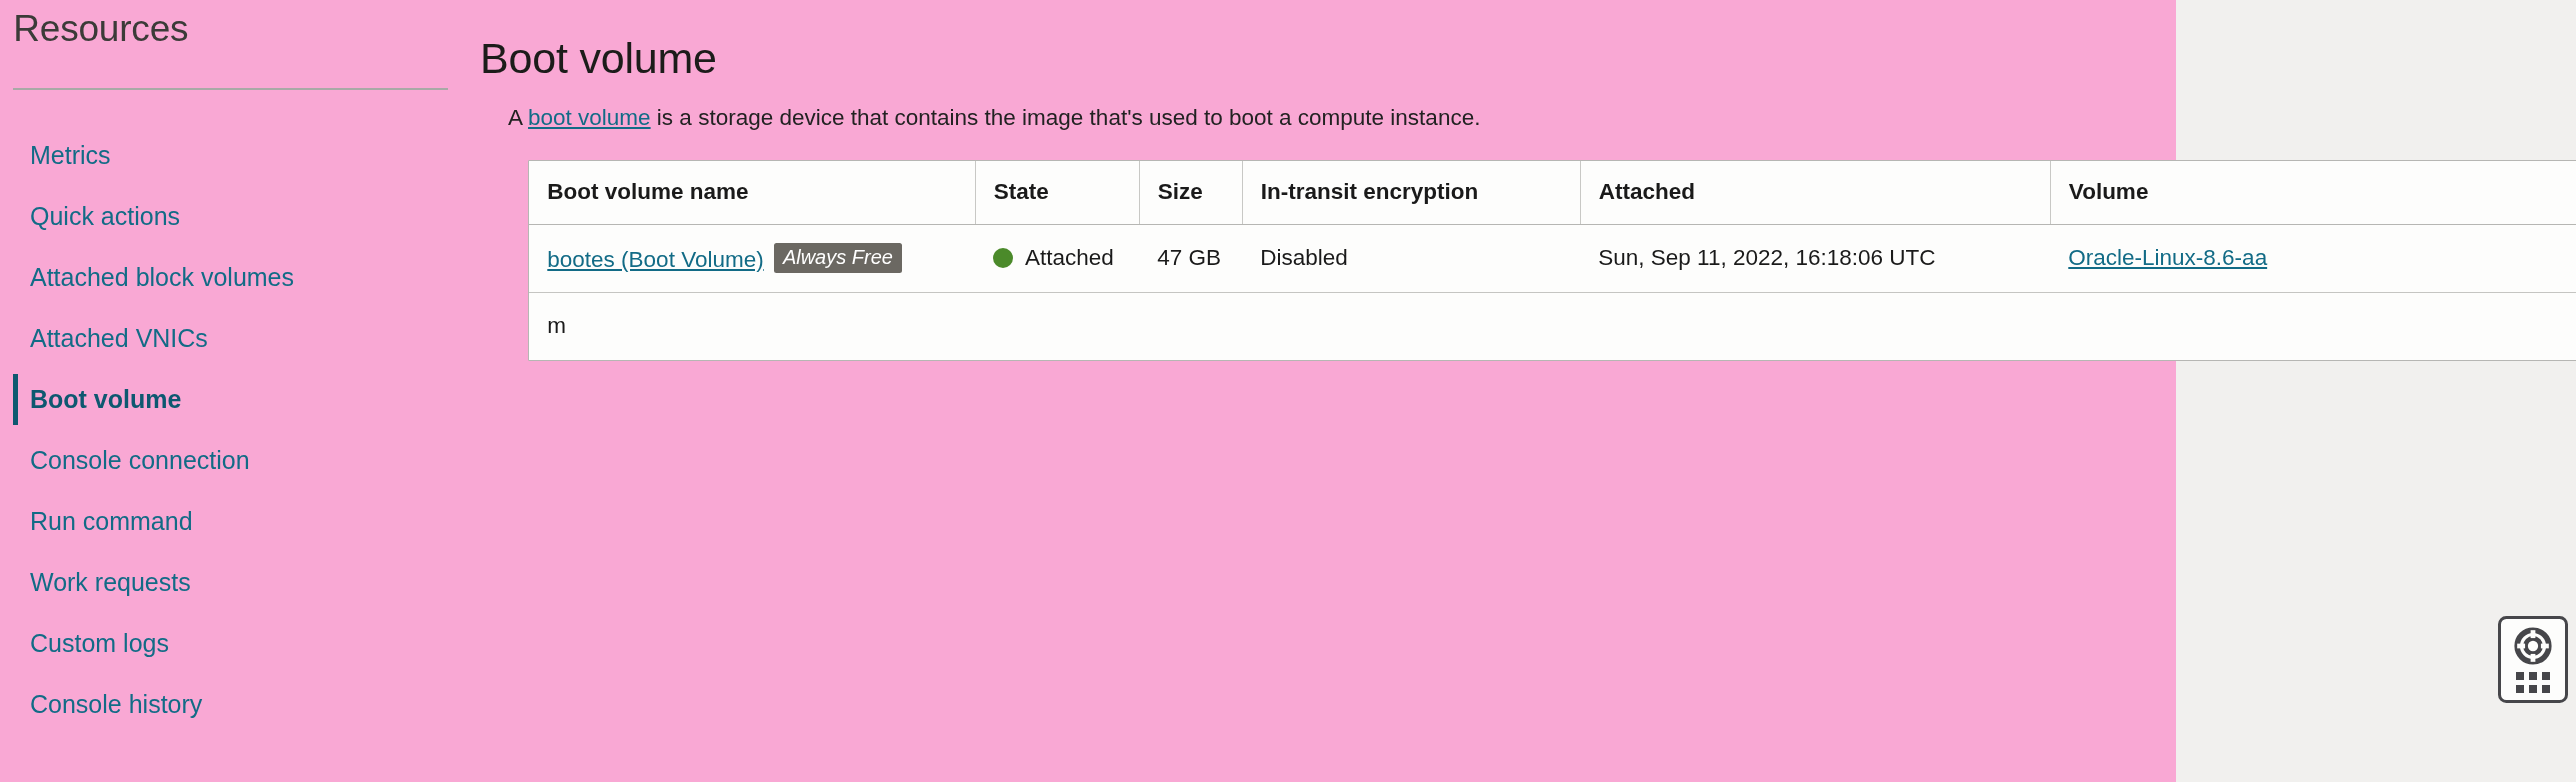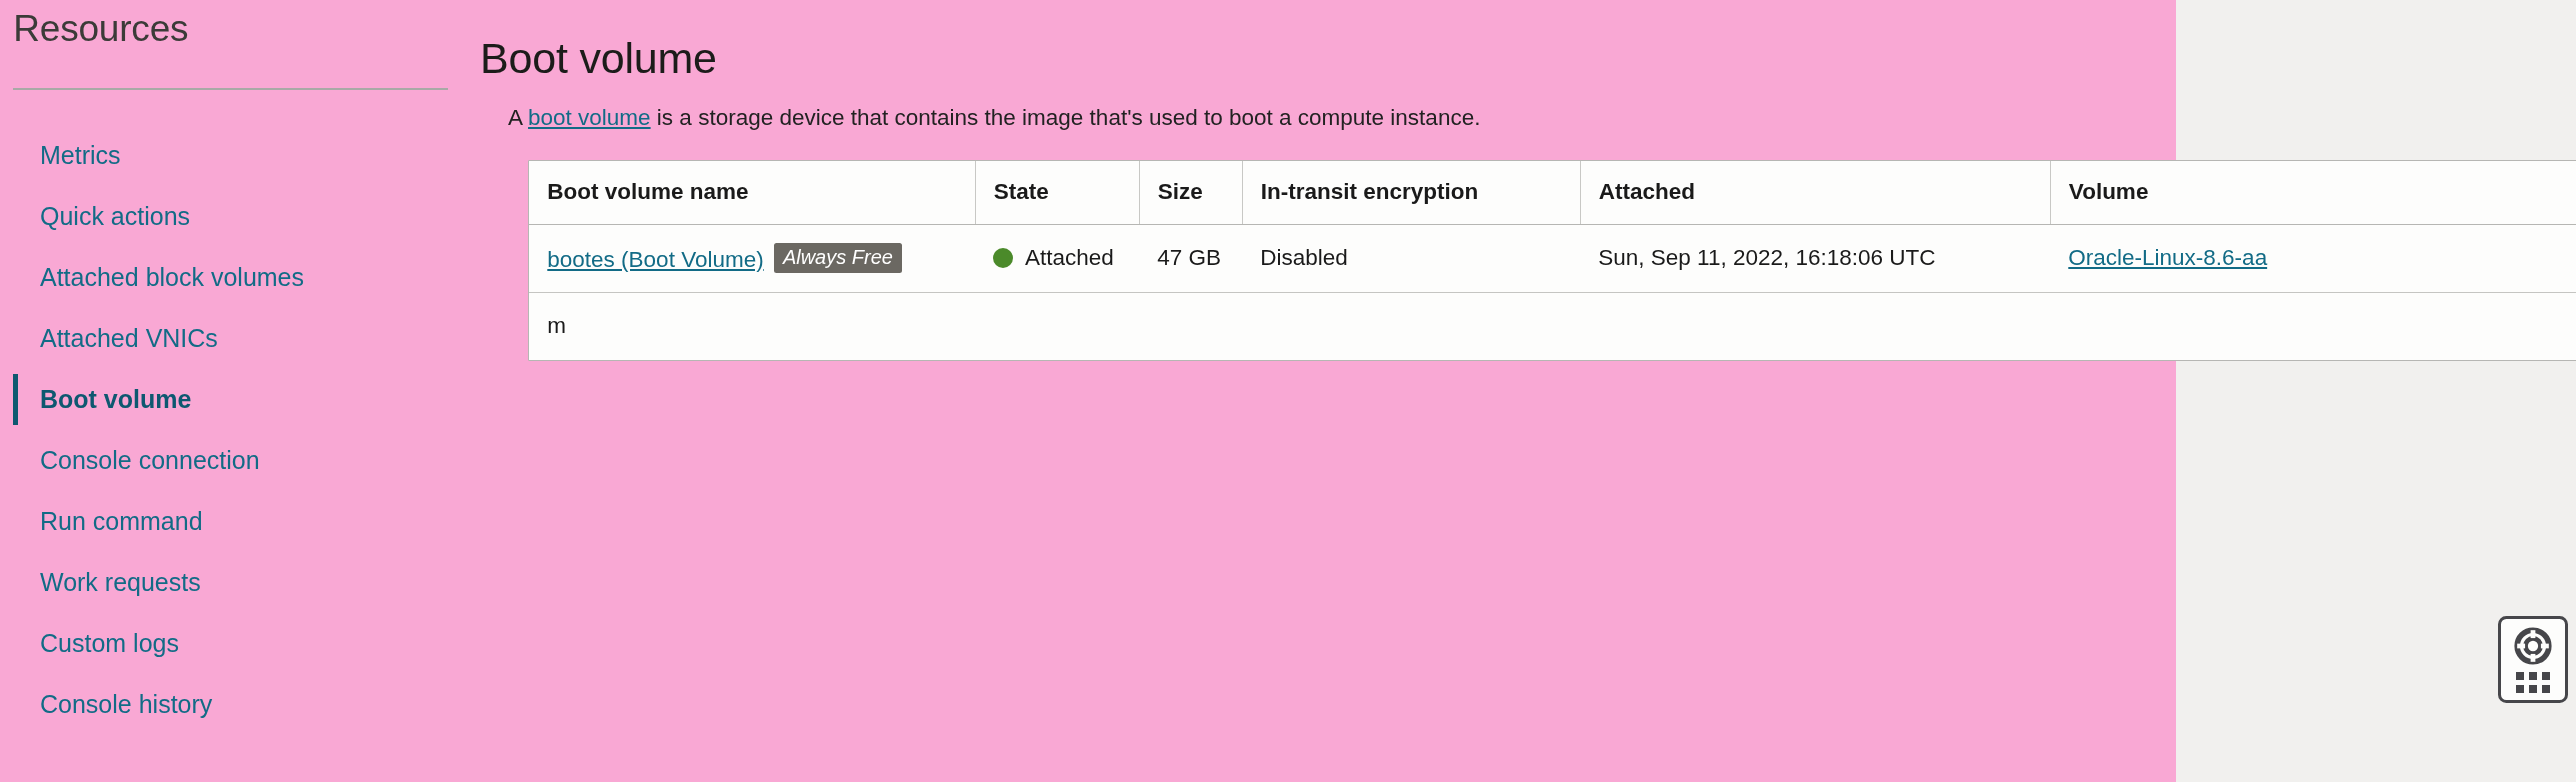--- a/index.html
+++ b/index.html
@@ -54,21 +54,21 @@
     position: absolute;
     left: 0;
     top: 125px;
     width: 466px;
   }
   .nav-item {
     position: relative;
     height: 61px;
     display: flex;
     align-items: center;
-    padding-left: 40px;
+    padding-left: 30px;
     box-sizing: border-box;
   }
   .nav-label {
     font-size: 25px;
     color: #126b86;
     line-height: 1;
     white-space: nowrap;
   }
   .nav-item.active .nav-label {
     color: #0e5870;

